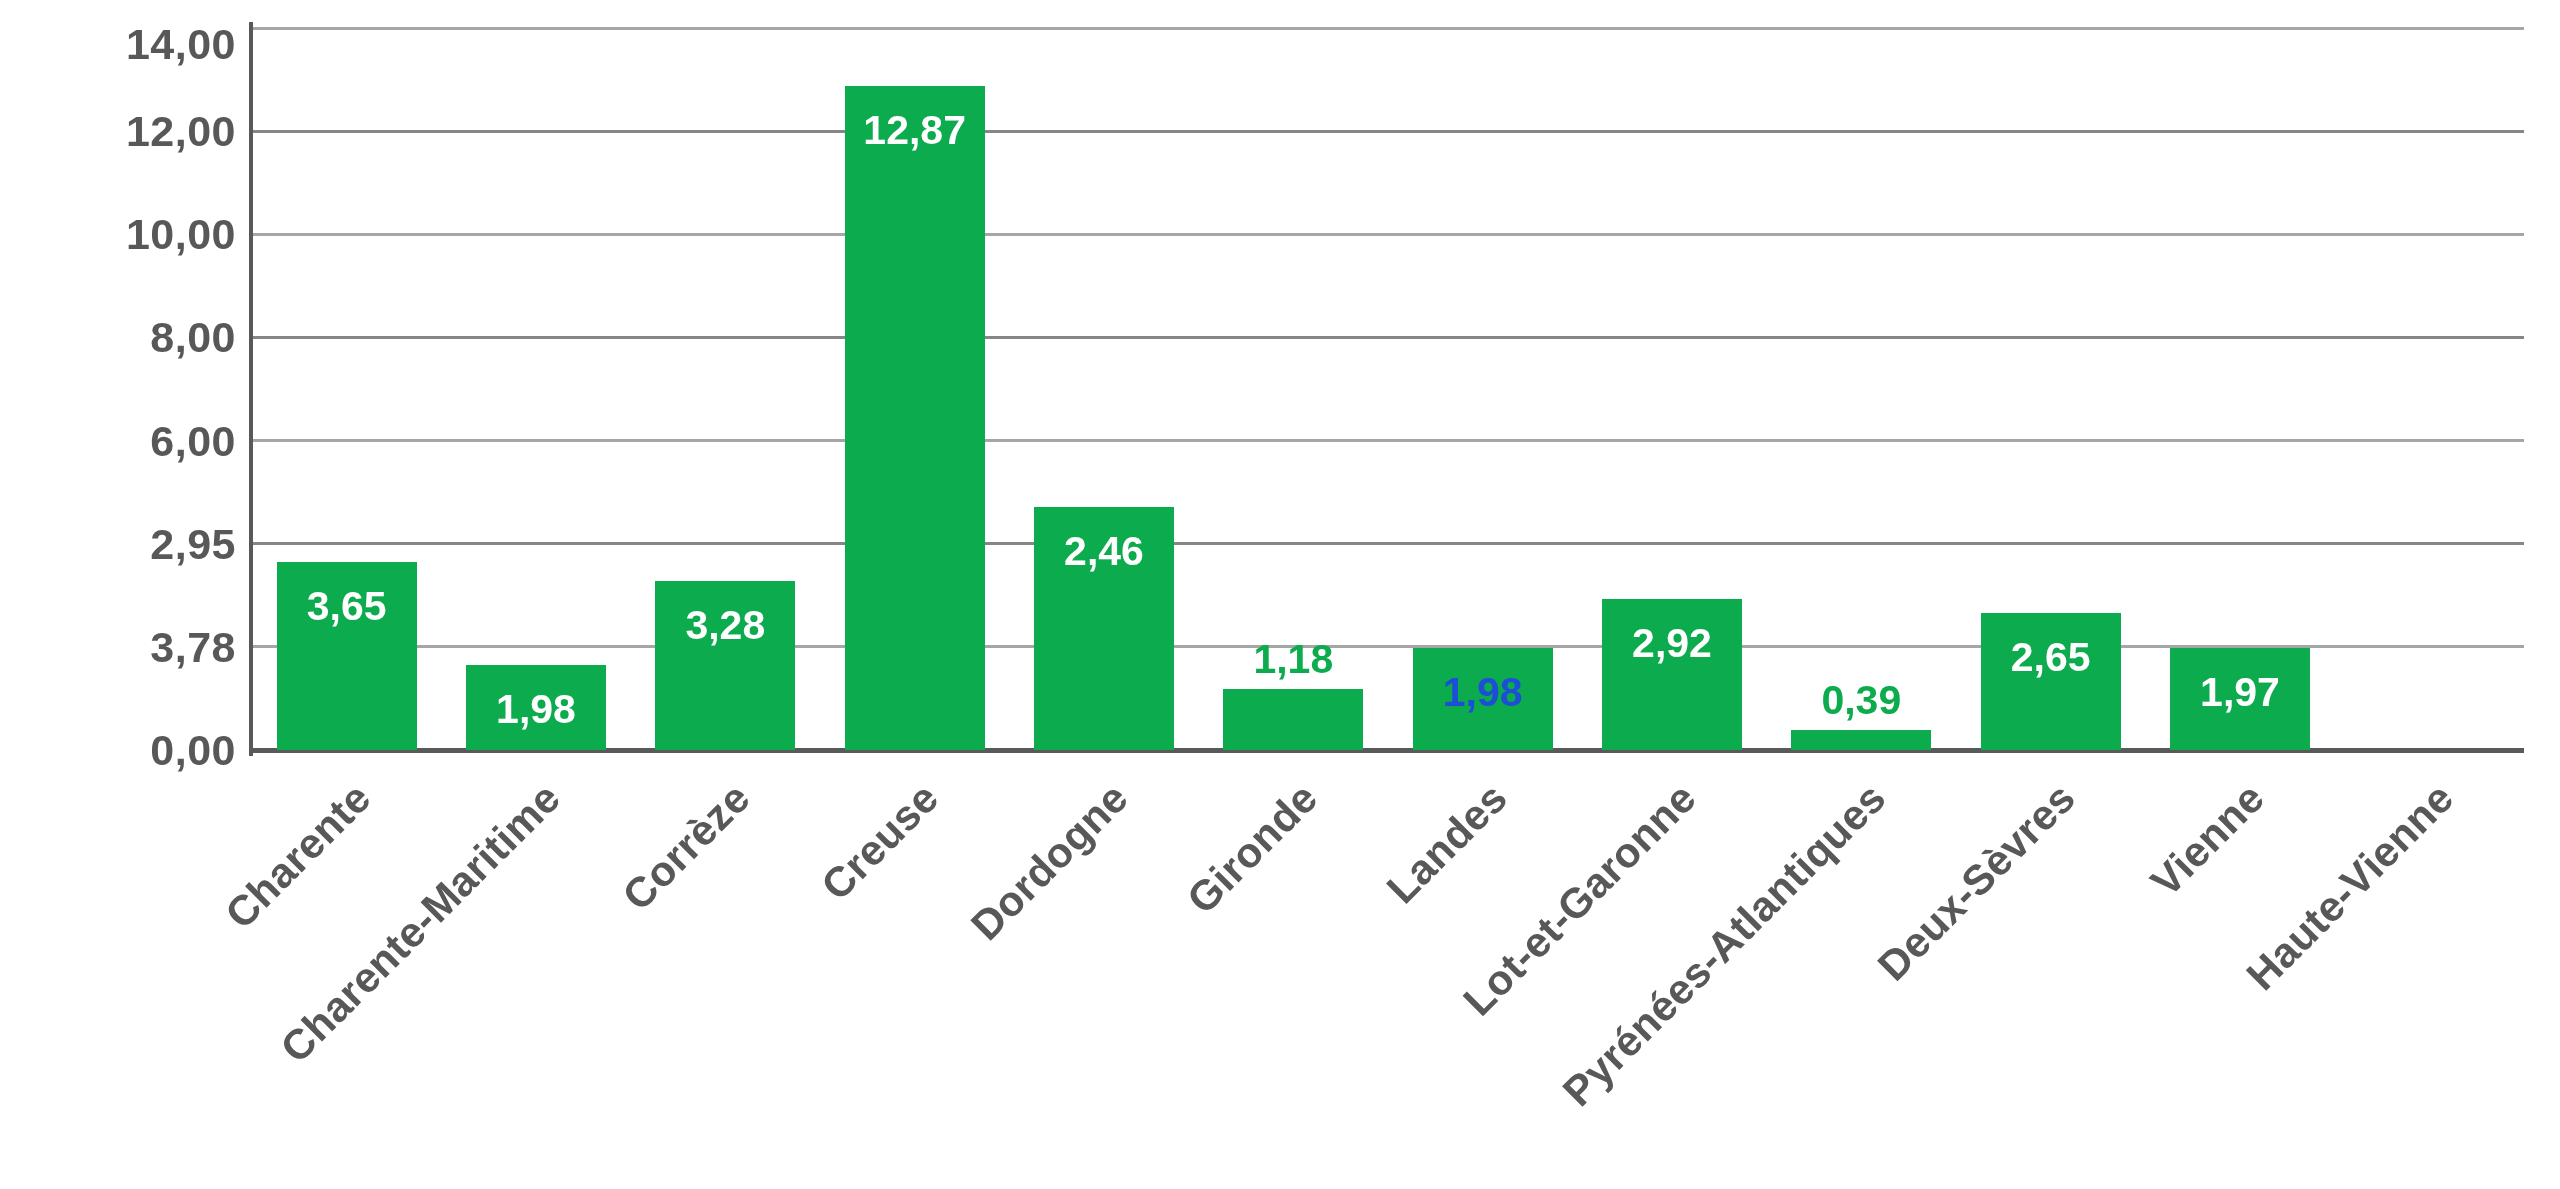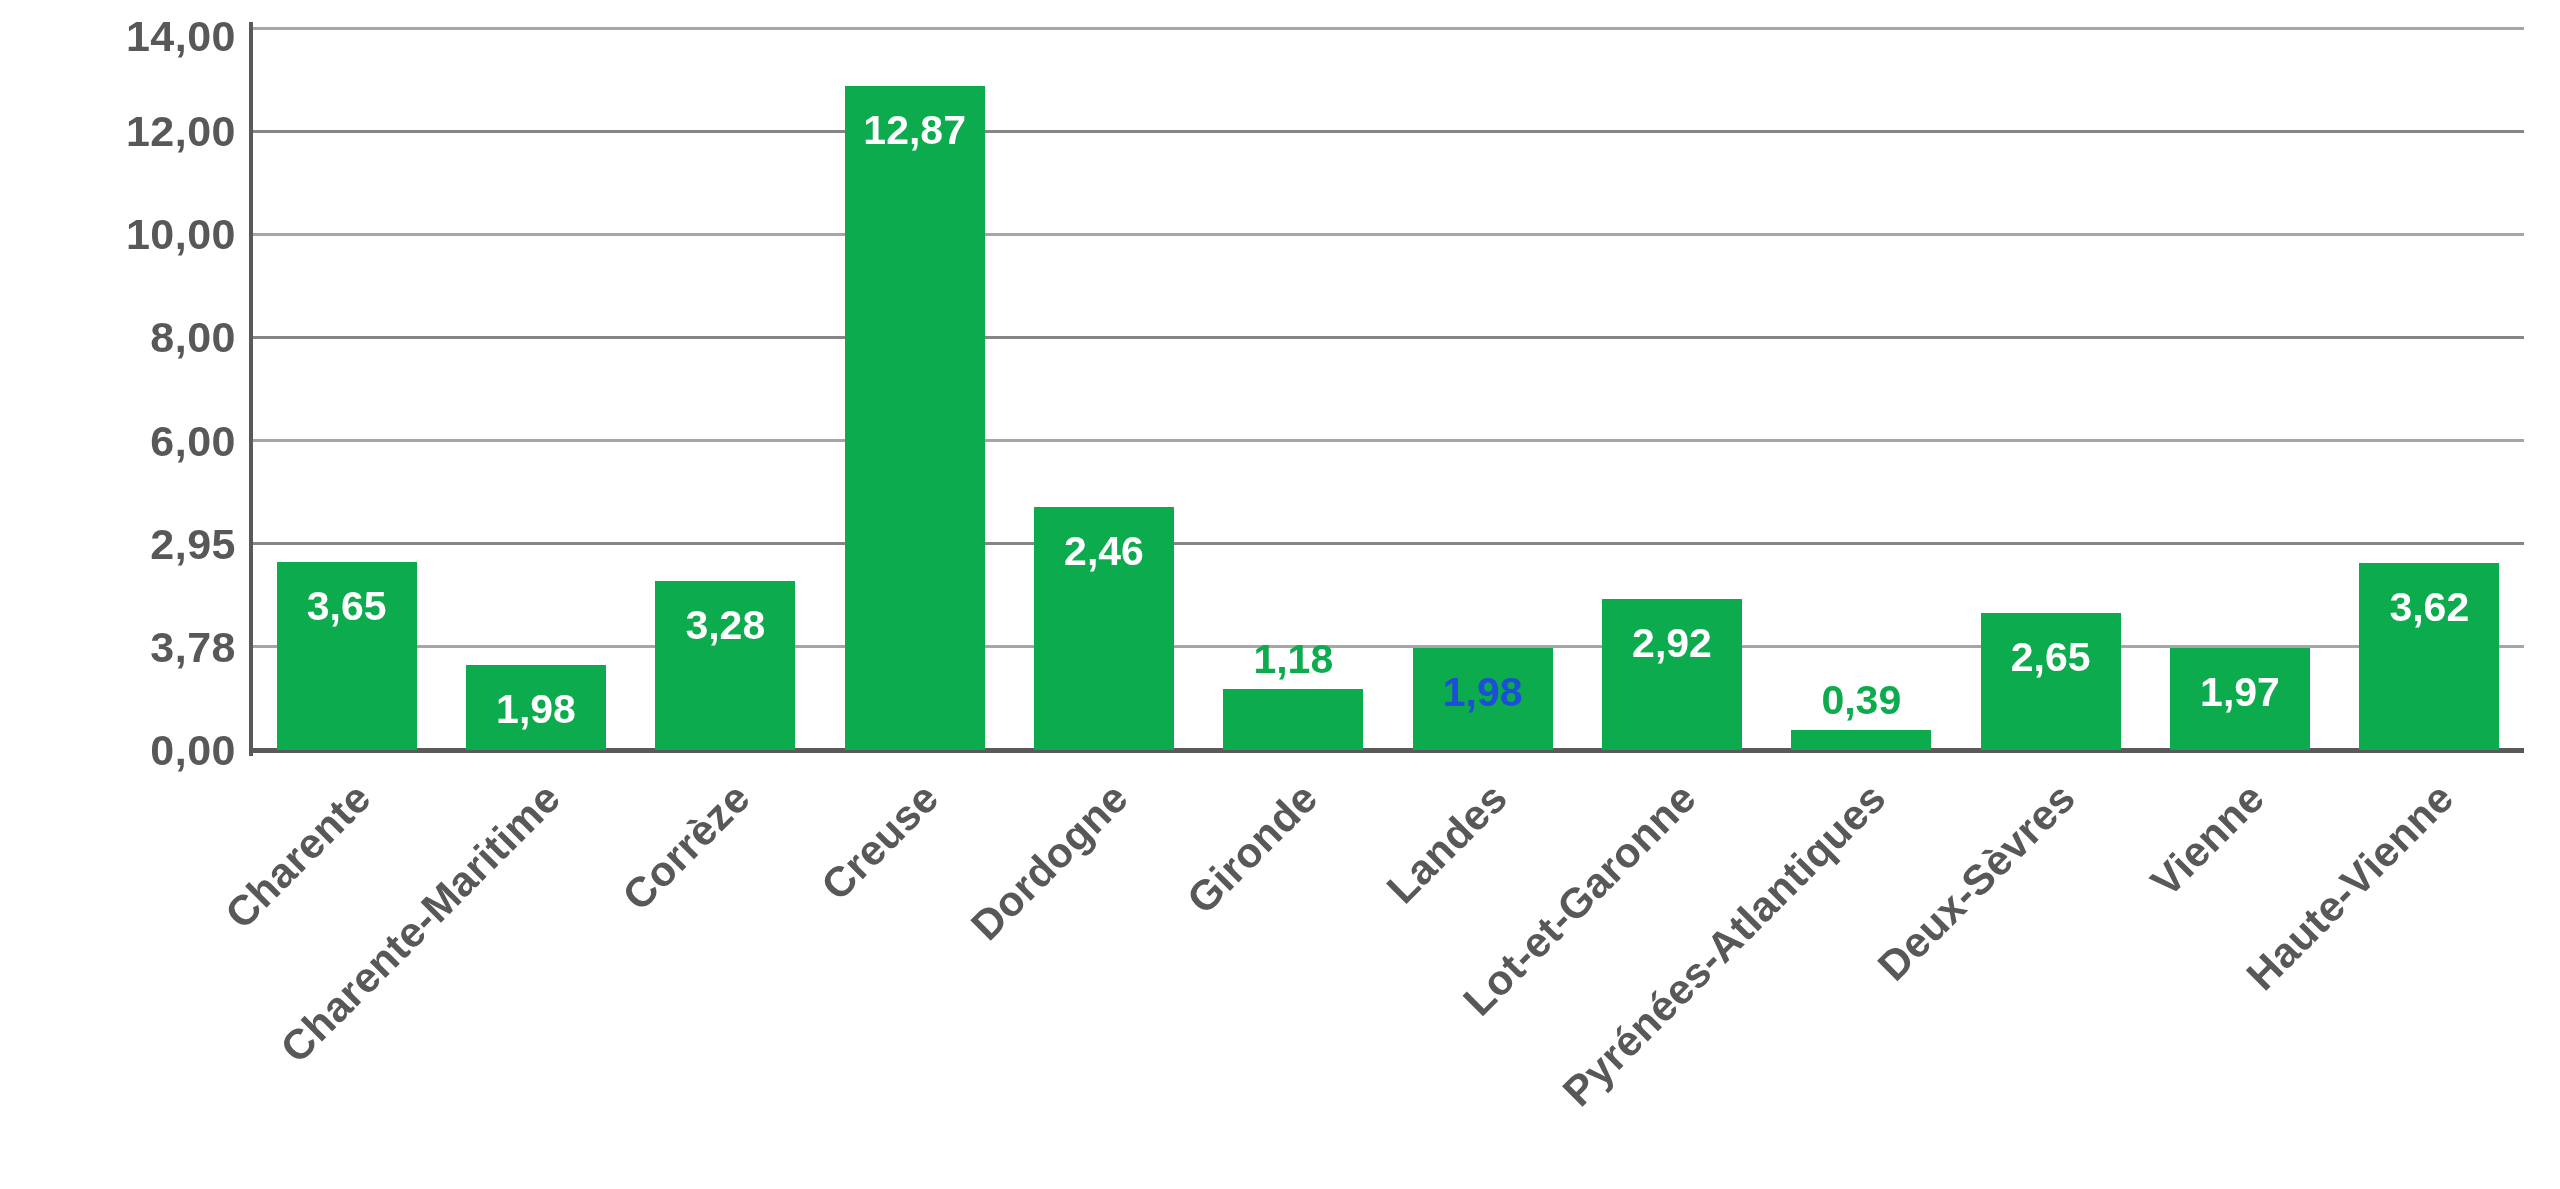--- a/index.html
+++ b/index.html
@@ -148,21 +148,21 @@
 <div id="chart-root">
 
   <div class="y-labels">
       <div class="y-label" style="top: 750px;">0,00</div>
       <div class="y-label" style="top: 646.857px;">3,78</div>
       <div class="y-label" style="top: 543.714px;">2,95</div>
       <div class="y-label" style="top: 440.571px;">6,00</div>
       <div class="y-label" style="top: 337.429px;">8,00</div>
       <div class="y-label" style="top: 234.286px;">10,00</div>
       <div class="y-label" style="top: 131.143px;">12,00</div>
-      <div class="y-label" style="top: 36px; margin-left: 9px;">14,00</div>
+      <div class="y-label" style="top: 44px; margin-left: 9px;">14,00</div>
     </div>
 
   <div class="plot-area">
       <div class="gridline" style="top: 617.357px;"></div>
       <div class="gridline major" style="top: 514.214px;"></div>
       <div class="gridline" style="top: 411.071px;"></div>
       <div class="gridline major" style="top: 307.929px;"></div>
       <div class="gridline" style="top: 204.786px;"></div>
       <div class="gridline major" style="top: 101.643px;"></div>
       <div class="gridline" style="top: -1.5px;"></div>
@@ -209,24 +209,20 @@
         <div class="bar-value outside" style="bottom: 26.1129px; color: rgb(12, 171, 77);">0,39</div>
       </div>
       <div class="bar-slot" style="left: 75%; width: 8.33333%;">
         <div class="bar" style="height: 136.664px; background: rgb(12, 171, 77);"></div>
         <div class="bar-value inside" style="bottom: 68.6643px; color: rgb(255, 255, 255);">2,65</div>
       </div>
       <div class="bar-slot" style="left: 83.3333%; width: 8.33333%;">
         <div class="bar" style="height: 101.596px; background: rgb(12, 171, 77);"></div>
         <div class="bar-value inside" style="bottom: 33.5957px; color: rgb(255, 255, 255);">1,97</div>
       </div>
-      <div class="bar-slot" style="left: 91.6667%; width: 8.33333%;">
-        <div class="bar" style="height: 186.689px; background: rgb(12, 171, 77);"></div>
-        <div class="bar-value inside" style="bottom: 118.689px; color: rgb(255, 255, 255);">3,62</div>
-      </div>
     </div>
 
   <div class="x-labels">
       <div class="x-slot" style="left: 0%; width: 8.33333%;">
         <div class="x-label" style="transform: rotate(-45deg);">Charente</div>
       </div>
       <div class="x-slot" style="left: 8.33333%; width: 8.33333%;">
         <div class="x-label" style="transform: rotate(-45deg);">Charente-Maritime</div>
       </div>
       <div class="x-slot" style="left: 16.6667%; width: 8.33333%;">

